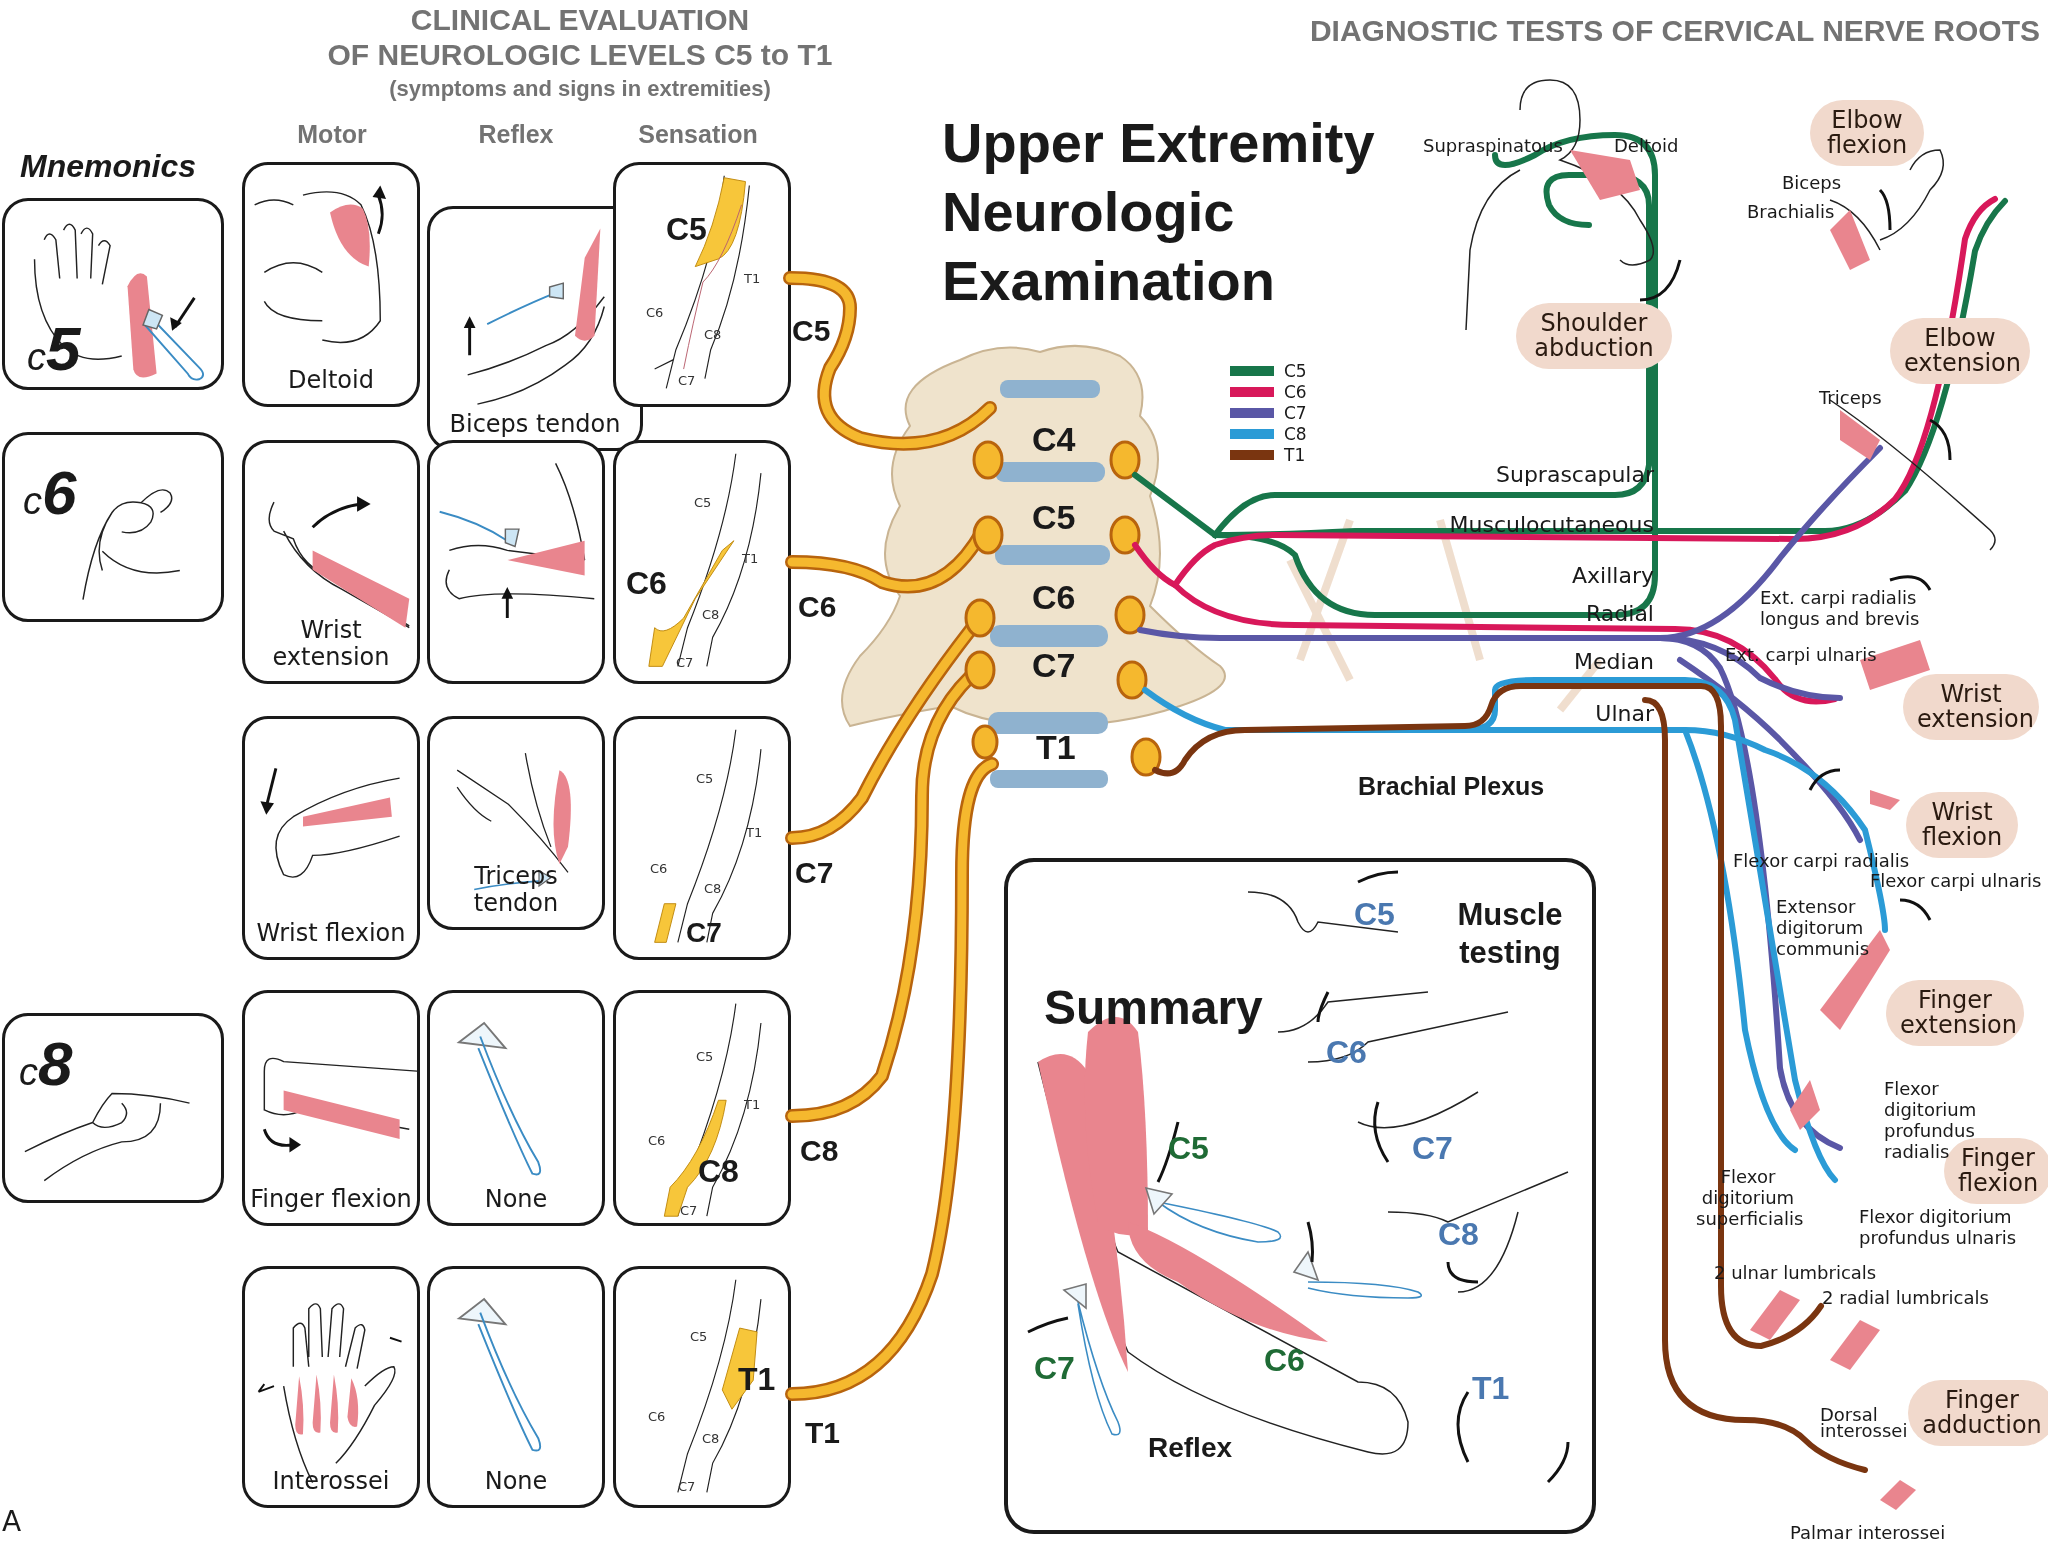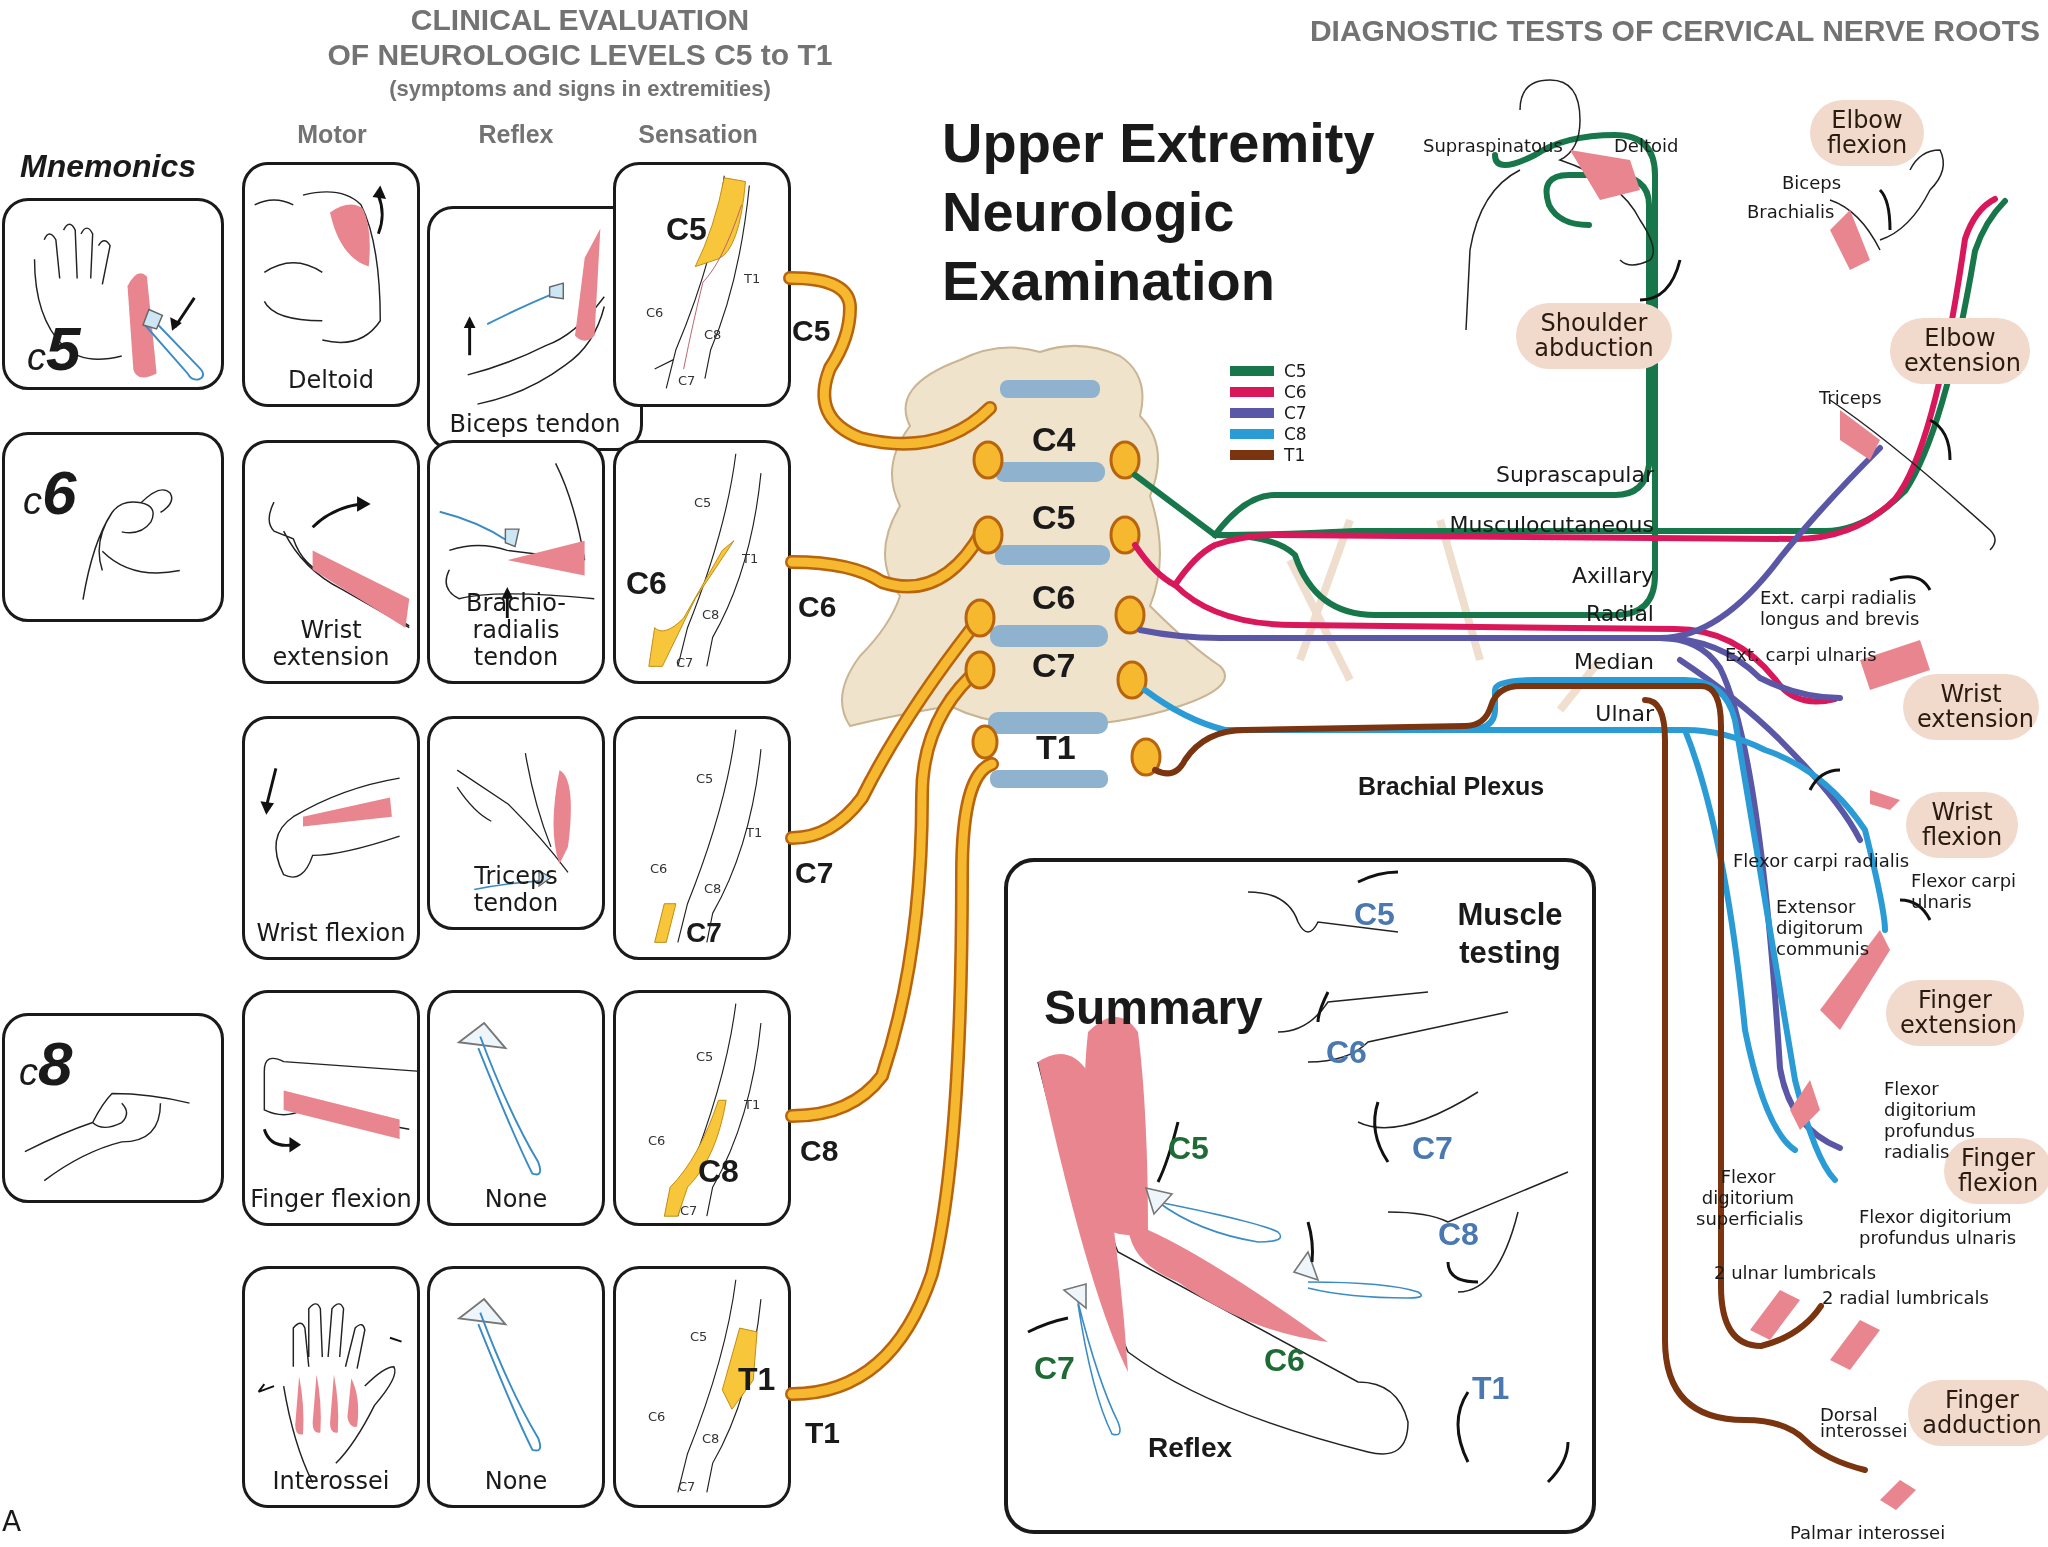--- a/index.html
+++ b/index.html
@@ -117,21 +117,20 @@
 </div>
 <div class="card" style="left:427px;top:440px;width:178px;height:244px;">
   <svg viewBox="0 0 178 244">
     <path d="M20 110 q30-10 60 0 l80 10 M20 130 q-10 20 10 30 q40-10 140 0 M130 20 q20 40 30 100" fill="none" stroke="#222" stroke-width="1.5"></path>
     <path d="M80 120 l80-20 0 36z" fill="#e9858e"></path>
     <path d="M10 70 q40 10 70 30" stroke="#3b8cc4" stroke-width="2" fill="none"></path>
     <path d="M78 88 l14 0 -4 18 -10-4z" fill="#cde6f5" stroke="#666" stroke-width="1.5"></path>
     <path d="M80 180 l0-22" stroke="#111" stroke-width="3"></path>
       <path d="M74 160 l6-12 6 12z" fill="#111"></path>
   </svg>
-  <div class="cap">Brachio-radialis tendon</div>
 </div>
 <div class="card" style="left:613px;top:440px;width:178px;height:244px;">
   <svg viewBox="0 0 178 244">
     <path d="M124 10 q-10 80-50 180 l-10 40 M150 30 q-10 100-50 170 l-6 30" fill="none" stroke="#222" stroke-width="1.2"></path>
     <path d="M110 110 l-40 70 q-20 20-30 10 l-6 40 14 0 34-70 40-60z" fill="#f7c63a" stroke="#c08a10" stroke-width="1"></path>
   </svg>
   <div class="derm-big" style="left:10px;top:122px;">C6</div>
   <div class="derm-sm" style="left:78px;top:52px;">C5</div>
   <div class="derm-sm" style="left:126px;top:108px;">T1</div>
   <div class="derm-sm" style="left:86px;top:164px;">C8</div>
@@ -379,21 +378,21 @@
 <div class="pill" style="left:1908px;top:1380px;width:120px;">Finger adduction</div>
 
 <div class="mus" style="left:1423px;top:135px;">Supraspinatous</div>
 <div class="mus" style="left:1614px;top:135px;">Deltoid</div>
 <div class="mus" style="left:1782px;top:172px;">Biceps</div>
 <div class="mus" style="left:1747px;top:201px;">Brachialis</div>
 <div class="mus" style="left:1819px;top:387px;">Triceps</div>
 <div class="mus" style="left:1760px;top:587px;width:166px;">Ext. carpi radialis longus and brevis</div>
 <div class="mus" style="left:1725px;top:644px;">Ext. carpi ulnaris</div>
 <div class="mus" style="left:1733px;top:850px;">Flexor carpi radialis</div>
-<div class="mus" style="left:1911px;top:870px;">Flexor carpi ulnaris</div>
+<div class="mus" style="left:1870px;top:870px;">Flexor carpi ulnaris</div>
 <div class="mus" style="left:1776px;top:896px;width:100px;">Extensor digitorum communis</div>
 <div class="mus" style="left:1884px;top:1078px;width:100px;">Flexor digitorium profundus radialis</div>
 <div class="mus" style="left:1696px;top:1166px;width:104px;text-align:center;">Flexor digitorium superficialis</div>
 <div class="mus" style="left:1859px;top:1206px;width:170px;">Flexor digitorium profundus ulnaris</div>
 <div class="mus" style="left:1714px;top:1262px;">2 ulnar lumbricals</div>
 <div class="mus" style="left:1822px;top:1287px;">2 radial lumbricals</div>
 <div class="mus" style="left:1820px;top:1407px;width:90px;line-height:16px;">Dorsal interossei</div>
 <div class="mus" style="left:1790px;top:1522px;">Palmar interossei</div>
 
 <div class="summary" style="left:1004px;top:858px;width:592px;height:676px;">

